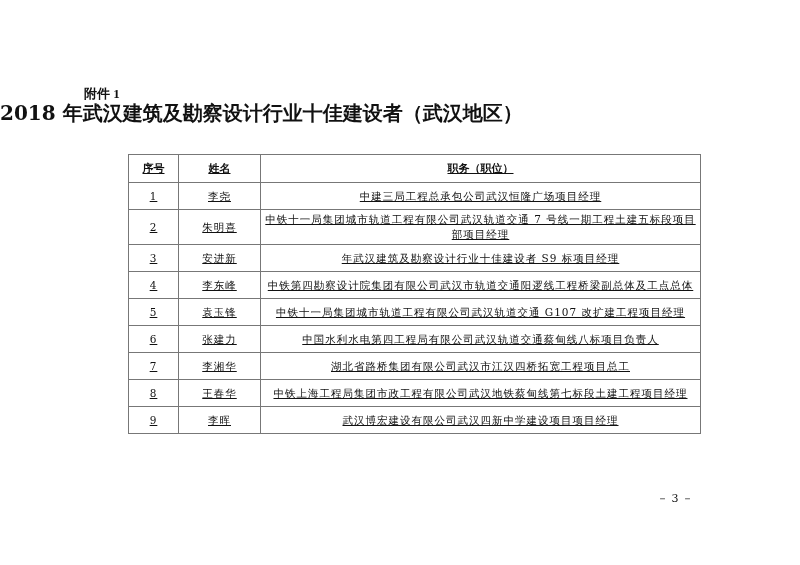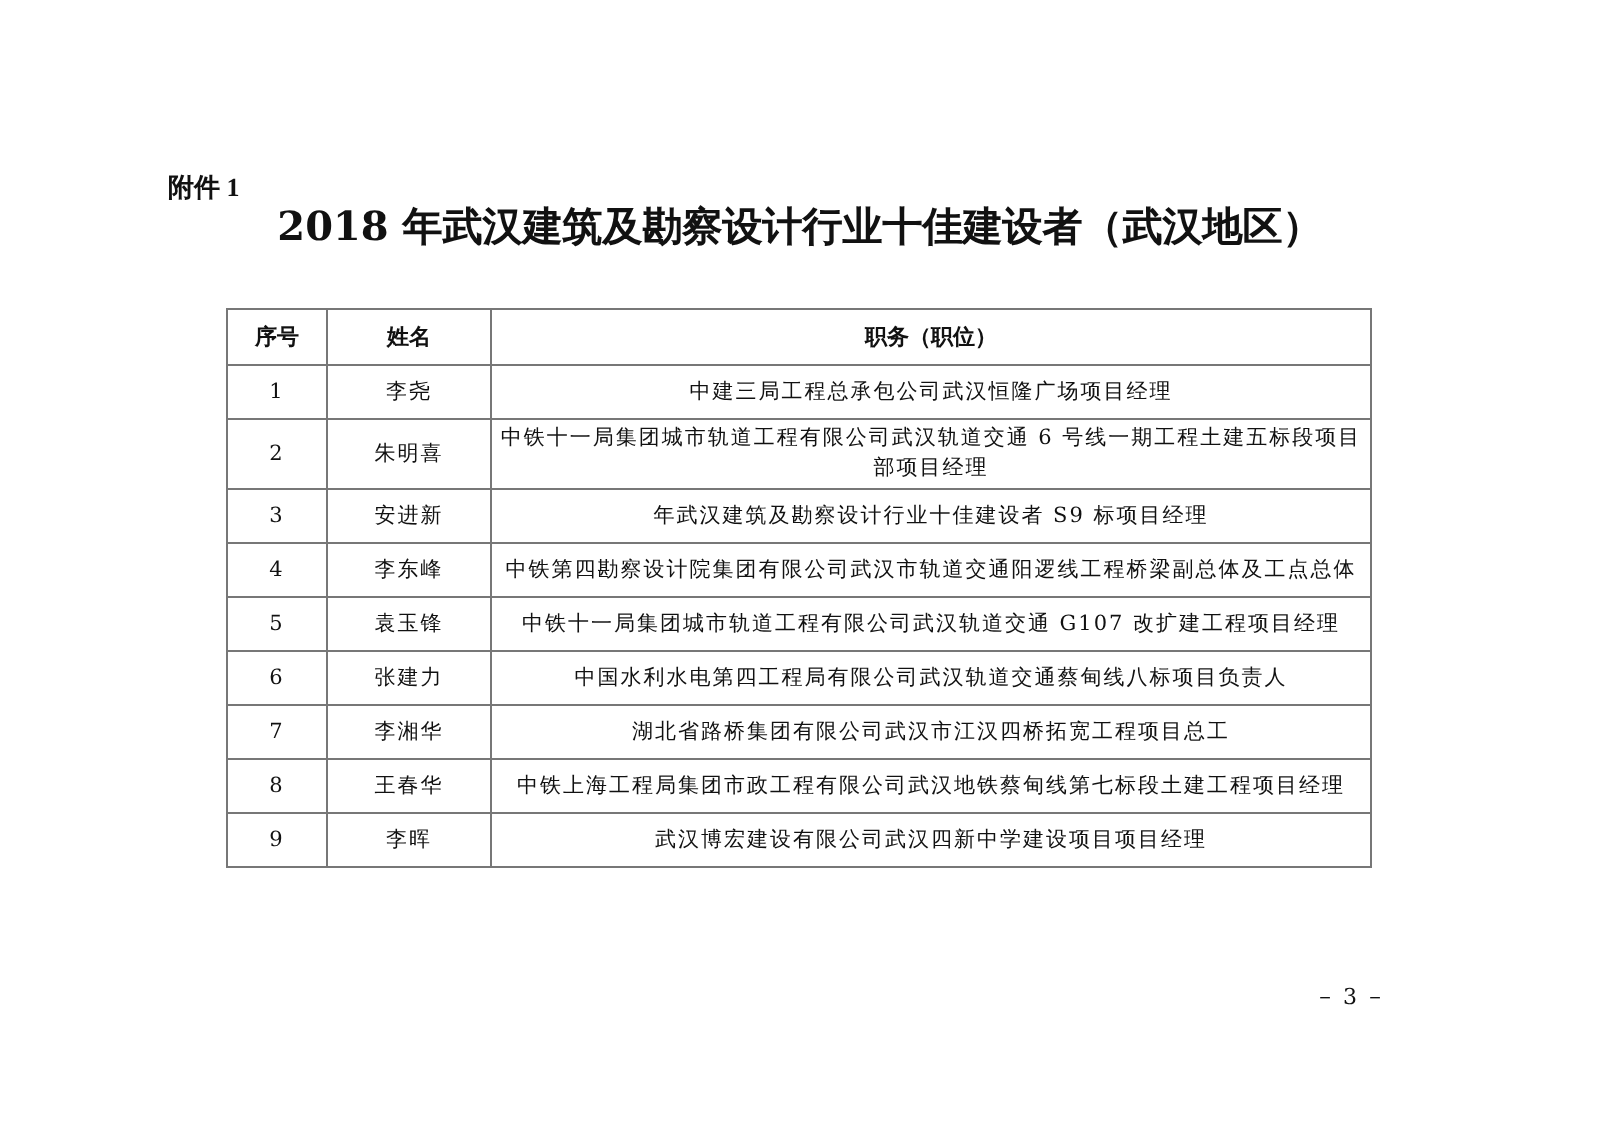--- a/index.html
+++ b/index.html
@@ -1,23 +1,23 @@
 <!DOCTYPE html>
 <html><head>
   <meta charset="utf-8">
   <style>
     html, body { margin: 0; padding: 0; background: #ffffff; }
     body { width: 800px; height: 565px; position: relative; overflow: hidden;
            font-family: "DejaVu Serif", "Liberation Serif", serif; color: #111; }
     .attach { position: absolute; left: 84px; top: 85px; font-family: Liberation Serif, serif;
               font-size: 13px; font-weight: bold; text-align: center; }
-    .title { position: absolute; left: 0; width: 800px; top: 100px; text-align: center;
+    .title { position: absolute; left: 0; width: 800px; top: 100px; text-align: left;
              font-size: 20px; font-weight: bold; letter-spacing: 0px; }
-    table { position: absolute; left: 113px; top: 154px; width: 572px; border-collapse: collapse;
-            table-layout: fixed; font-size: 10.5px; }
+    table { position: absolute; left: 128px; top: 154px; width: 572px; border-collapse: collapse;
+            table-layout: fixed; font-size: 10.5px; text-decoration: underline; }
     td, th { border: 1px solid #777; text-align: center; padding: 0 3px; font-weight: normal; line-height: 15px; }
     th { font-weight: bold; height: 27px; font-family: "DejaVu Sans", "Liberation Sans", sans-serif; font-size: 11px; }
     td { height: 26px; letter-spacing: 1px; }
     td.tall { height: 34px; }
     col.c1 { width: 50px; } col.c2 { width: 82px; } col.c3 { width: 440px; }
     .page-num { position: absolute; left: 657px; top: 491px; font-size: 11px; }
   </style>
 </head>
 <body>
 
@@ -39,21 +39,21 @@
   </thead>
   <tbody>
     <tr>
       <td>1</td>
       <td>李尧</td>
       <td>中建三局工程总承包公司武汉恒隆广场项目经理</td>
     </tr>
     <tr>
       <td class="tall">2</td>
       <td class="tall">朱明喜</td>
-      <td class="tall">中铁十一局集团城市轨道工程有限公司武汉轨道交通 6 号线一期工程土建五标段项目部项目经理</td>
+      <td class="tall">中铁十一局集团城市轨道工程有限公司武汉轨道交通 7 号线一期工程土建五标段项目部项目经理</td>
     </tr>
     <tr>
       <td>3</td>
       <td>安进新</td>
       <td>年武汉建筑及勘察设计行业十佳建设者 S9 标项目经理</td>
     </tr>
     <tr>
       <td>4</td>
       <td>李东峰</td>
       <td>中铁第四勘察设计院集团有限公司武汉市轨道交通阳逻线工程桥梁副总体及工点总体</td>

